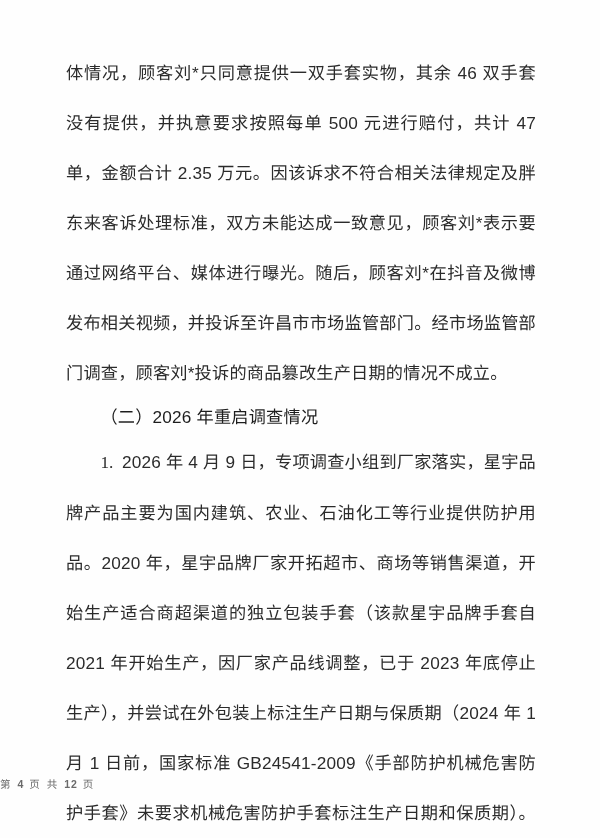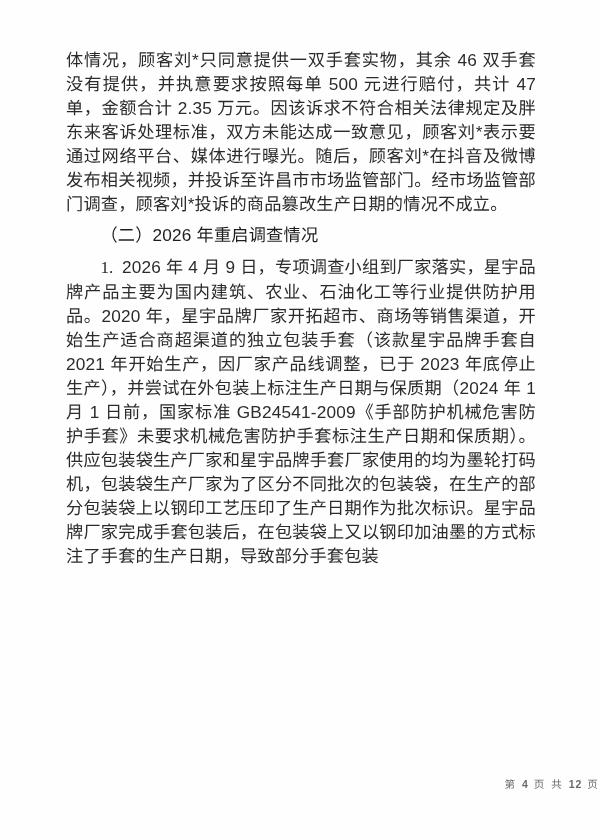--- a/index.html
+++ b/index.html
@@ -22,21 +22,21 @@
   #page-body {
     position: absolute;
     left: 66px;
     top: 48px;
     width: 470px;
   }
   .para {
     margin: 0 0 0 0;
     color: #2b2b2b;
     font-size: 17.2px;
-    line-height: 24px;
+    line-height: 50px;
     text-align: justify;
     text-justify: inter-ideograph;
     letter-spacing: 0.2px;
     font-weight: 500;
     -webkit-font-smoothing: antialiased;
   }
   .para.cont {
     text-indent: 0;
   }
   .para.indent2 {
@@ -54,21 +54,21 @@
   .numlead {
     font-family: "Liberation Serif", "DejaVu Serif", serif;
     font-weight: normal;
     letter-spacing: 0;
   }
   .footer {
     position: absolute;
     left: 0;
     top: 776px;
     width: 600px;
-    text-align: right;
+    text-align: left;
     color: #6a6a6a;
     font-size: 10.5px;
     letter-spacing: 2.2px;
     font-family: "Liberation Serif", "DejaVu Serif", serif;
   }
   .footer .fnum {
     font-family: "Liberation Sans", "DejaVu Sans", sans-serif;
     font-weight: bold;
     letter-spacing: 1px;
   }

